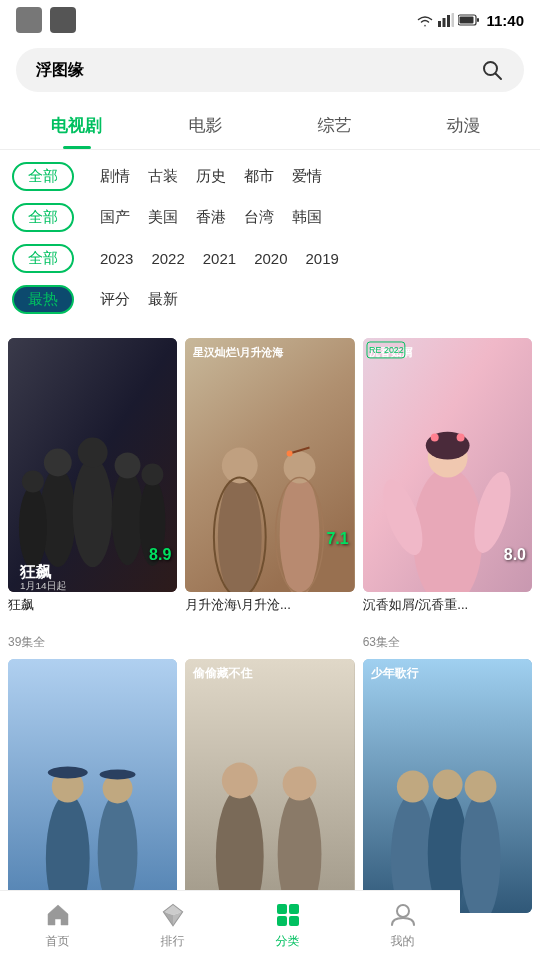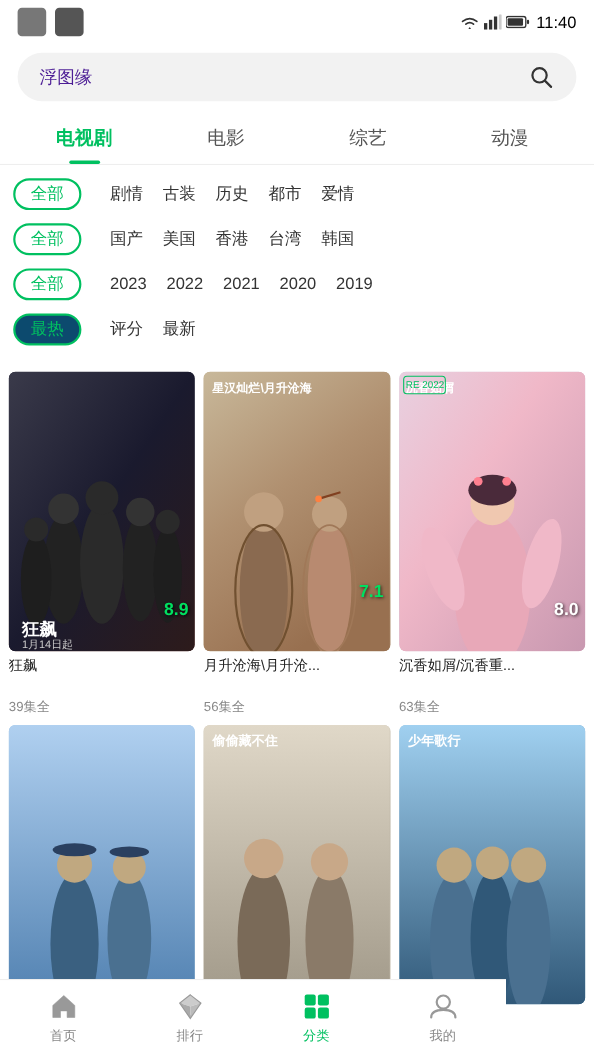--- a/index.html
+++ b/index.html
@@ -17,37 +17,38 @@
     .status-bar {
       background: #fff;
       height: 40px;
       display: flex;
       align-items: center;
       justify-content: space-between;
       padding: 0 16px;
     }
     .status-left { display: flex; gap: 8px; align-items: center; }
     .status-icon { width: 26px; height: 26px; background: #555; border-radius: 4px; }
-    .status-right { display: flex; align-items: center; gap: 6px; font-size: 15px; font-weight: 400; }
+    .status-right { display: flex; align-items: center; gap: 6px; font-size: 15px; font-weight: 700; }
     .status-icons { display: flex; gap: 4px; align-items: center; }
 
     
     .search-bar {
       margin: 8px 16px 12px;
       background: #f2f2f2;
       border-radius: 24px;
       height: 44px;
       display: flex;
       align-items: center;
       justify-content: space-between;
       padding: 0 16px 0 20px;
     }
     .search-placeholder {
-      color: #4c1d95;
+      color: #000000;
       font-size: 16px;
+      font-weight: bold;
     }
     .search-icon-btn {
       width: 32px;
       height: 32px;
       display: flex;
       align-items: center;
       justify-content: center;
       cursor: pointer;
     }
 
@@ -358,21 +359,20 @@
         <circle cx="115" cy="130" r="16" fill="#c0a080"></circle>
         <ellipse cx="115" cy="198" rx="24" ry="58" fill="none" stroke="#a07858" stroke-width="1.5"></ellipse>
 
         <line x1="105" y1="116" x2="125" y2="110" stroke="#804020" stroke-width="2"></line>
         <circle cx="105" cy="116" r="3" fill="#ff8040"></circle>
         <text x="8" y="18" font-size="11" fill="#fff" font-family="sans-serif" font-weight="bold">星汉灿烂\月升沧海</text>
       </svg>
       <div style="position:absolute;bottom:44px;right:6px;color:#00e060;font-size:16px;font-weight:bold;text-shadow:1px 1px 3px rgba(0,0,0,0.7);">7.1</div>
     </div>
     <div class="media-title">月升沧海\月升沧...</div>
-    <div class="media-episodes">56集全</div>
   </div>
 
   <div class="media-card">
     <div class="media-thumb" style="background: linear-gradient(160deg, #e0c8d8 0%, #d4b0c8 30%, #c8a0b8 60%, #e8c0d0 100%);">
       <svg width="100%" height="100%" viewBox="0 0 170 255" xmlns="http://www.w3.org/2000/svg">
         <defs>
           <linearGradient id="bg3" x1="0" y1="0" x2="1" y2="1">
             <stop offset="0%" stop-color="#e8d0e0"></stop>
             <stop offset="40%" stop-color="#f0b8c8"></stop>
             <stop offset="100%" stop-color="#c898b0"></stop>

